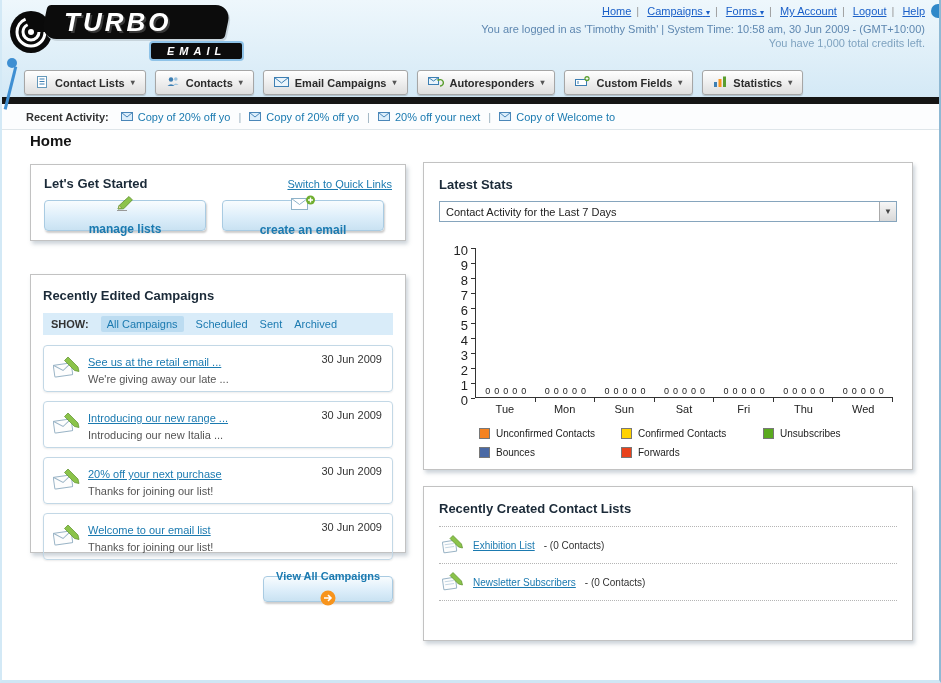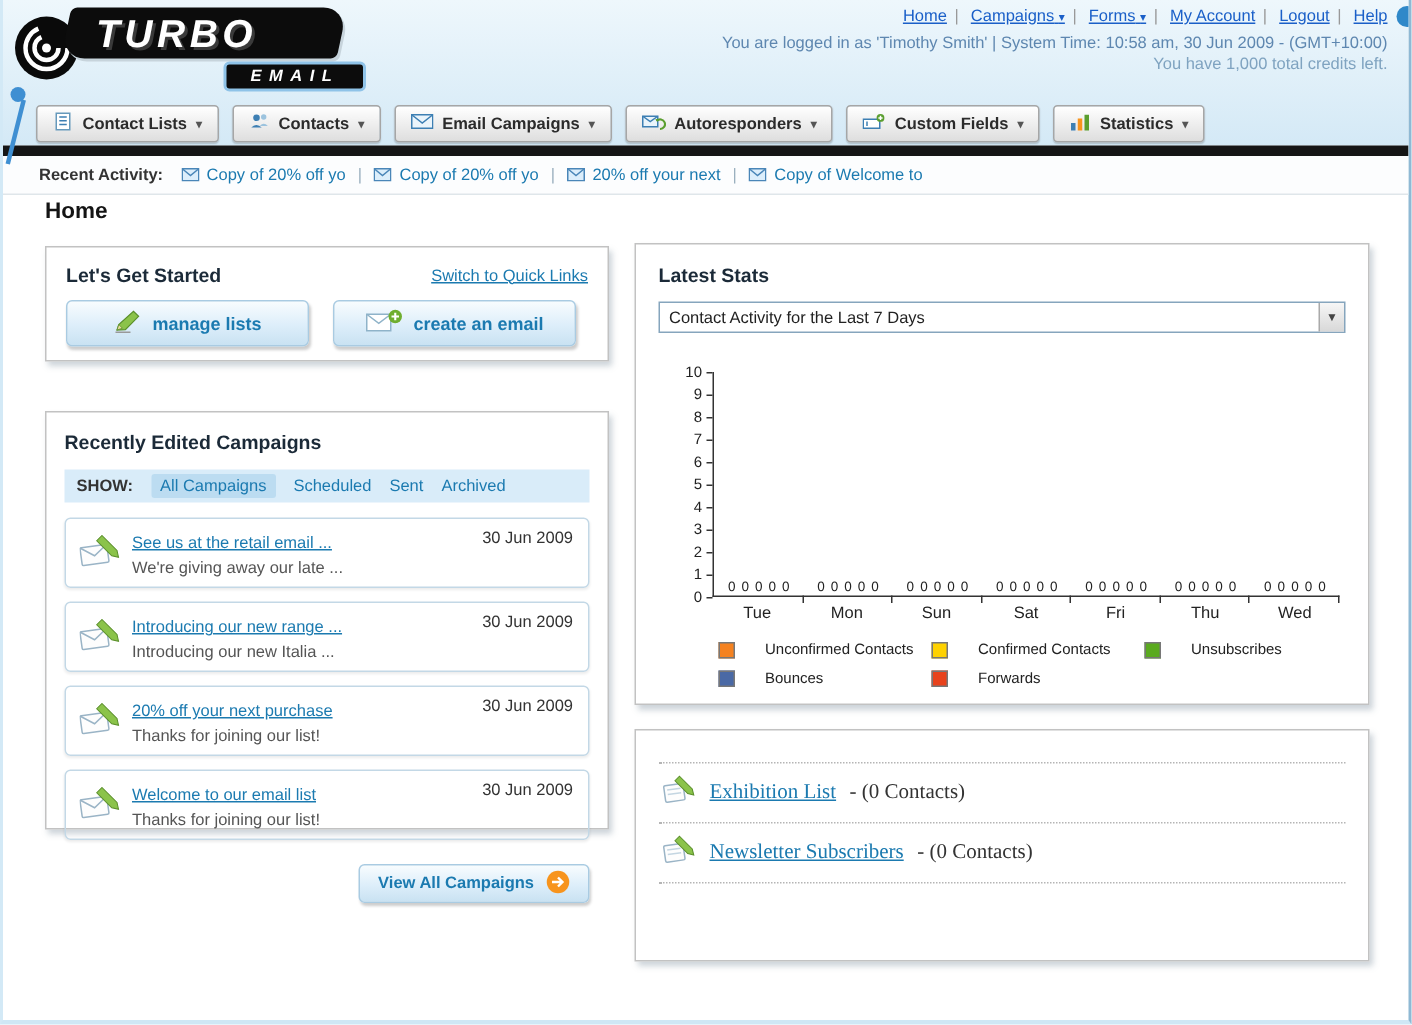--- a/index.html
+++ b/index.html
@@ -52,21 +52,21 @@
 
   
   .page-title { position:absolute; top:132px; left:28px; font-size:15px; font-weight:bold; color:#141414; }
 
   .panel { position:absolute; background:#fff; border:1px solid #c2c2c2;
            box-shadow:2px 3px 4px rgba(110,130,145,.35); }
   .panel-title { font-size:13px; font-weight:bold; color:#1b2a38;text-align:right; }
 
   .btn { display:inline-flex; align-items:center; justify-content:center; gap:8px;
          background:linear-gradient(#f8fcfe,#ddeefa 55%,#c9e2f2); border:1px solid #a9cbe2; border-radius:4px;
-         box-shadow:1px 2px 2px rgba(0,0,0,.2); color:#1b7ab0; font-weight:bold; font-size:12px; cursor:pointer; }
+         box-shadow:1px 2px 2px rgba(0,0,0,.2); color:#1b7ab0; font-weight:bold; font-size:12px; cursor:pointer;flex-direction:column; }
   .btn-big { width:162px; height:31px; }
   .btn-small { height:26px; padding:0 12px; font-size:11px; }
 
   
   #get-started { top:164px; left:28px; width:376px; height:77px; padding:11px 13px; }
   .gs-head { display:flex; justify-content:space-between; align-items:center; }
   .gs-link { font-size:11px; color:#1b7ab0; text-decoration:underline; }
   .gs-buttons { display:flex; gap:16px; margin-top:9px; }
 
   
@@ -92,34 +92,34 @@
                padding-left:6px; cursor:pointer; }
   .selectbox .arrow-btn { width:17px; height:100%; background:linear-gradient(#f6f6f6,#d8d8d8);
                border-left:1px solid #aaa; display:flex; align-items:center; justify-content:center;
                font-size:8px; color:#444; }
   .chart-wrap { position:relative; margin:26px 4px 0 36px; }
   .chart-plot { position:relative; height:150px; border-left:1px solid #333; border-bottom:1px solid #333; display:flex; }
   .chart-group { position:relative; flex:1; }
   .chart-group .vals { position:absolute; bottom:1px; width:100%; text-align:center; font-size:9px; color:#222; }
   .chart-group .vals span { margin:0 2px; }
   .xtick { position:absolute; right:0; bottom:-5px; width:1px; height:5px; background:#333; }
-  .ytick-label { position:absolute; left:-27px; width:20px; text-align:right; font-size:10px; color:#222; }
+  .ytick-label { position:absolute; left:-27px; width:20px; text-align:right; font-size:13px; color:#222; }
   .ytick-dash { position:absolute; left:-4px; width:4px; height:1px; background:#333; }
   .chart-xlabels { display:flex; margin-top:5px; }
   .chart-xlabels .xlab { flex:1; text-align:center; font-size:11px; color:#222; }
   .legend { display:flex; flex-wrap:wrap; margin:13px 0 0 40px; width:428px; }
-  .legend-item { display:flex; align-items:flex-start; gap:20px; width:142px; margin-bottom:8px;
+  .legend-item { display:flex; align-items:flex-start; gap:6px; width:142px; margin-bottom:8px;
                  font-size:10px; color:#222; }
   .swatch { width:11px; height:11px; border:1px solid #777; flex:0 0 auto; }
 
   
   #contact-lists { top:486px; left:421px; width:490px; height:155px; padding:12px 15px; }
   .dotted { border-top:1px dotted #b5b5b5; margin-top:9px; }
   .cl-item { display:flex; align-items:center; gap:9px; padding:7px 3px; border-bottom:1px dotted #b5b5b5;
-             font-size:14px;font-family:Liberation Serif, serif; }
+             font-size:10px; }
   .cl-name { color:#1b7ab0; text-decoration:underline; }
   .cl-detail { color:#333; }
   .cl-foot { position:absolute; right:14px; bottom:12px; }
 </style>
 </head>
 <body>
 
 <div id="page">
 
   <div class="header">
@@ -466,20 +466,21 @@
         <span>Bounces</span>
       </div>
       <div class="legend-item">
         <span class="swatch" style="background-color: rgb(232, 66, 28);"></span>
         <span>Forwards</span>
       </div>
     </div>
   </div>
 
   <div class="panel" id="contact-lists">
+    <span class="panel-title">Recently Created Contact Lists</span>
     <div class="dotted"></div>
     <div class="cl-item">
       <span>
         <svg width="22" height="20" viewBox="0 0 22 20">
             <g transform="rotate(-8 8 12)">
               <rect x="1" y="7" width="13" height="11" rx="1" fill="#fdfdfd" stroke="#9ab4c6"></rect>
               <line x1="3" y1="10" x2="12" y2="10" stroke="#c4d6e2"></line>
               <line x1="3" y1="13" x2="12" y2="13" stroke="#c4d6e2"></line>
             </g>
             <path d="M11,1.5 L19.5,10 L20.5,14 L16.5,13 L8,4.5 Z" fill="#8bc34a" stroke="#5a8f2a" stroke-width="0.7"></path>

